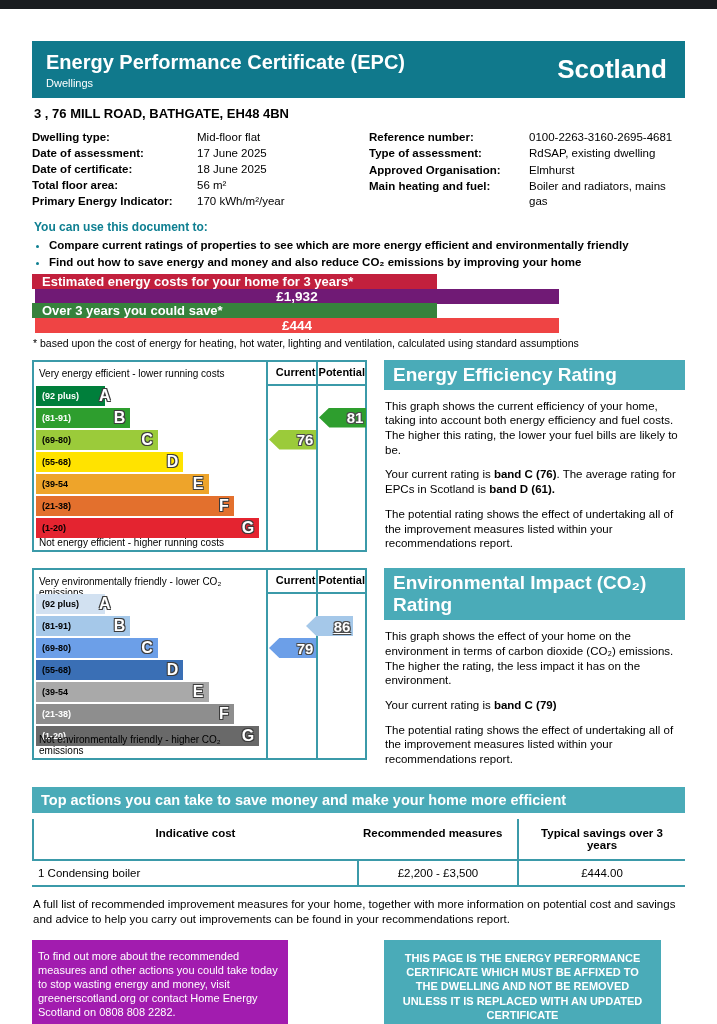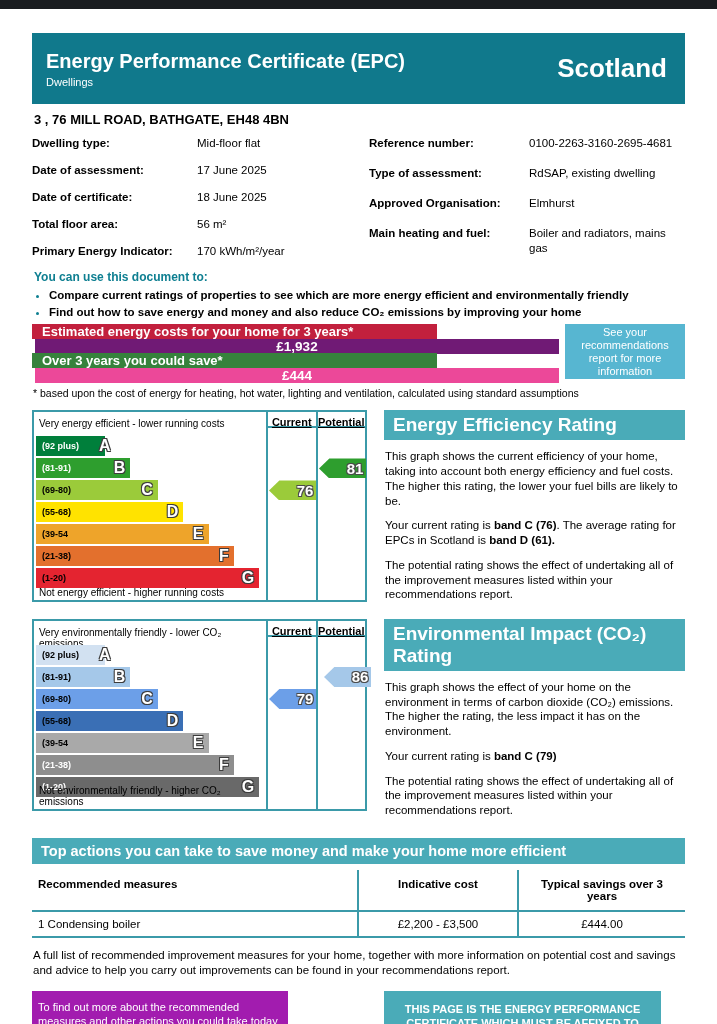--- a/index.html
+++ b/index.html
@@ -6,33 +6,33 @@
   html,body { margin:0; padding:0; }
   body {
     width:717px; height:1024px; background:#fff; overflow:hidden;
     font-family:"Liberation Sans", sans-serif; color:#000;
   }
   .topbar { height:9px; background:#191c1f; }
   .content { margin:0 32px; width:653px; }
 
   
   .epc-header {
-    margin-top:24px; background:#10798c; color:#fff;
+    margin-top:32px; background:#10798c; color:#fff;
     display:flex; justify-content:space-between; align-items:center;
-    padding:7px 14px; height:71px;
+    padding:7px 14px; height:57px;
   }
   .epc-title { font-size:20px; font-weight:bold; line-height:1.1; }
   .epc-sub { font-size:11px; margin-top:4px; }
   .epc-region { font-size:26px; font-weight:bold; padding-right:4px; }
 
   .address { font-weight:bold; font-size:13px; margin:8px 2px 9px 2px; }
 
   
   .details { display:flex; gap:4px; font-size:11.5px; margin-top:2px; }
-  .details .dcol { display:grid; grid-template-columns:165px 1fr; row-gap:12px; }
+  .details .dcol { display:grid; grid-template-columns:165px 1fr; row-gap:1px; }
   .details .dcol.left  { width:333px; }
   .details .dcol.right { flex:1; grid-template-columns:160px 1fr; }
   .details .lbl { font-weight:bold; line-height:15px; }
   .details .val { line-height:15px; }
 
   
   .usage-heading { color:#0e7f91; font-weight:bold; font-size:12px; margin:11px 0 5px 2px; }
   ul.usage { margin:0 0 0 0; padding-left:17px; font-weight:bold; font-size:11.5px; }
   ul.usage li { margin-bottom:3px; line-height:1.2; }
   ul.usage li::marker { color:#0e7f91; }
@@ -72,22 +72,22 @@
     gap:20px;
   }
   .band .range { font-size:9px; font-weight:bold; white-space:nowrap; }
   .band .letter {
     font-size:16px; font-weight:bold; color:#fff; line-height:1;
     text-shadow:-1px -1px 0 #3c3c3c, 1px -1px 0 #3c3c3c, -1px 1px 0 #3c3c3c, 1px 1px 0 #3c3c3c;
   }
   .cols { position:absolute; left:232px; right:0; top:0; bottom:0; display:flex; }
   .cols .ccol { flex:1; border-left:2px solid #3b9aa9; }
   .col-head {
-    height:16px; border-bottom:2px solid #3b9aa9;
-    font-size:11px; font-weight:bold; text-align:center; line-height:21px;text-decoration:underline;
+    height:24px; border-bottom:2px solid #3b9aa9;
+    font-size:11px; font-weight:bold; text-align:right; line-height:21px;
   }
   .arrow {
     position:absolute; width:47px; height:20px; color:#fff; font-weight:bold; font-size:15px;
     display:flex; align-items:center; justify-content:center; padding-left:25px;
     clip-path:polygon(0 50%, 22% 0, 100% 0, 100% 100%, 22% 100%);
     text-shadow:-1px -1px 0 #4a4a4a, 1px -1px 0 #4a4a4a, -1px 1px 0 #4a4a4a, 1px 1px 0 #4a4a4a;
   }
   .panel { flex:1; }
   .panel-header { background:#4aabb8; color:#fff; font-weight:bold; font-size:19px; padding:4px 9px; }
   .panel p { font-size:11.5px; line-height:1.28; margin:9px 0 10px 1px; }
@@ -165,24 +165,23 @@
   </ul>
 
   <div class="costs">
     <div class="cost-rows">
       <div class="cost-row">
         <div class="cost-label" style="background: rgb(194, 32, 61);">Estimated energy costs for your home for 3 years*</div>
         <div class="cost-value" style="background: #701a75;">£1,932</div>
       </div>
       <div class="cost-row">
         <div class="cost-label" style="background: rgb(54, 130, 60);">Over 3 years you could save*</div>
-        <div class="cost-value" style="background: #ec4899;">£444</div>
-      </div>
-    </div>
-    <div class="cost-note" style="background: rgb(87, 182, 209);">See your recommendations report for more information</div>
+        <div class="cost-value" style="background: #ef4444;">£444</div>
+      </div>
+    </div>
   </div>
   <div class="footnote">* based upon the cost of energy for heating, hot water, lighting and ventilation, calculated using standard assumptions</div>
 
   <div class="rating-row">
     <div class="chart">
       <div class="caption-top">Very energy efficient - lower running costs</div>
       <div class="bars">
           <div class="band-row">
             <div class="band" style="width: 30%; background: rgb(0, 127, 59);">
               <span class="range" style="color: rgb(255, 255, 255);">(92 plus)</span>
@@ -296,35 +295,35 @@
       <div class="cols">
         <div class="ccol">
           <div class="col-head">Current</div>
         </div>
         <div class="ccol">
           <div class="col-head">Potential</div>
         </div>
       </div>
       <div class="caption-bottom">Not environmentally friendly - higher CO₂ emissions</div>
     <div class="arrow" style="background: rgb(108, 159, 232); left: 235px; top: 68px;">79</div>
-        <div class="arrow" style="background: rgb(165, 200, 233); left: 290px; top: 46px;">86</div>
+        <div class="arrow" style="background: rgb(165, 200, 233); left: 272px; top: 46px; text-decoration: underline;">86</div>
       </div>
     <div class="panel">
       <div class="panel-header">Environmental Impact (CO₂) Rating</div>
       <p>This graph shows the effect of your home on the environment in terms of carbon dioxide (CO₂) emissions. The higher the rating, the less impact it has on the environment.</p>
       <p><span>Your current rating is </span><b>band C (79)</b></p>
       <p>The potential rating shows the effect of undertaking all of the improvement measures listed within your recommendations report.</p>
     </div>
   </div>
 
   <div class="actions-header">Top actions you can take to save money and make your home more efficient</div>
 
   <div class="actions-table">
+    <div class="at-cell at-head at-c2">Indicative cost</div>
     <div class="at-cell at-head">Recommended measures</div>
-    <div class="at-cell at-head at-c2">Indicative cost</div>
     <div class="at-cell at-head at-c3">Typical savings over 3 years</div>
     <div class="at-cell at-body">1 Condensing boiler</div>
     <div class="at-cell at-body at-c2">£2,200 - £3,500</div>
     <div class="at-cell at-body at-c3">£444.00</div>
   </div>
 
   <p class="full-list">A full list of recommended improvement measures for your home, together with more information on potential cost and savings and advice to help you carry out improvements can be found in your recommendations report.</p>
 
   <div class="footer-boxes">
     <div class="fb-left">To find out more about the recommended measures and other actions you could take today to stop wasting energy and money, visit greenerscotland.org or contact Home Energy Scotland on 0808 808 2282.</div>

